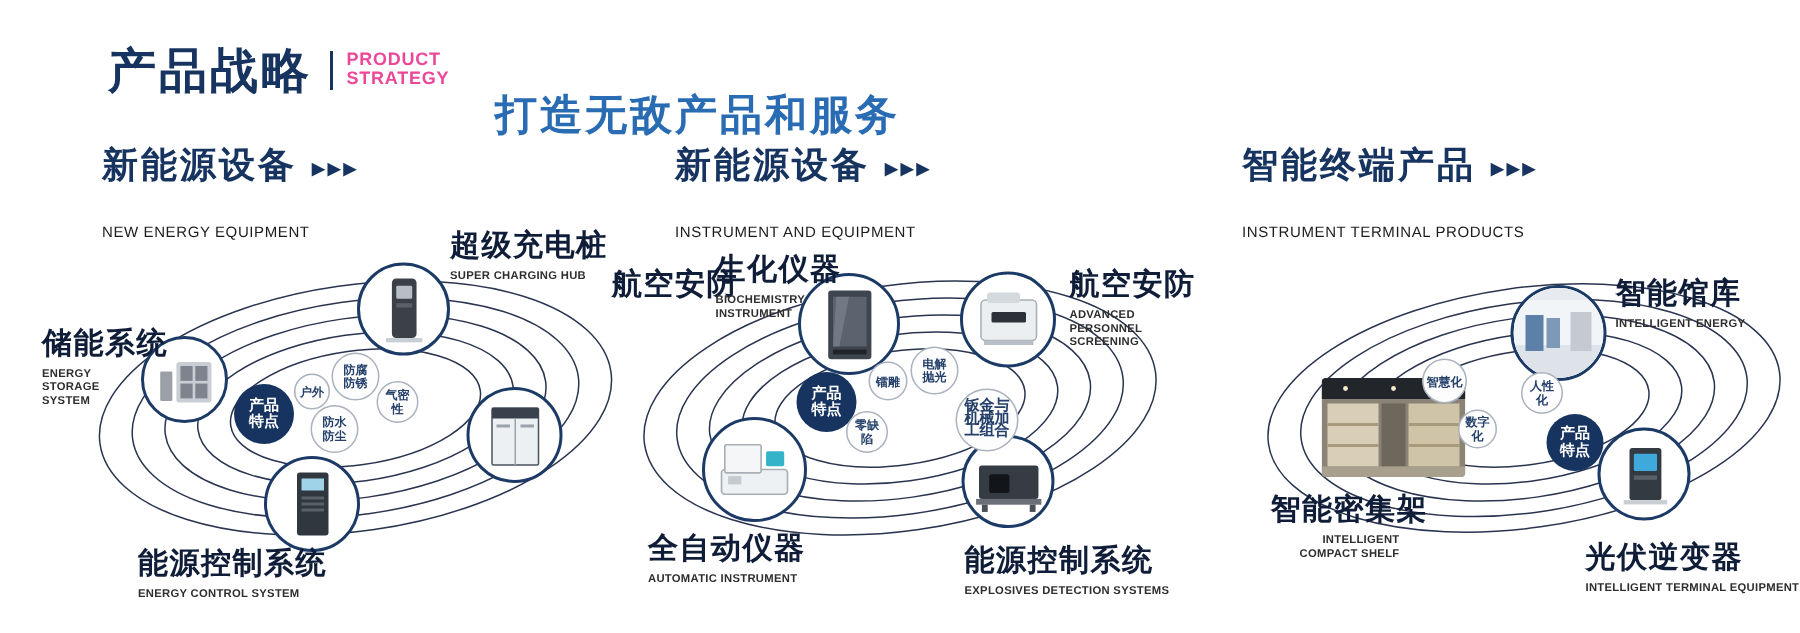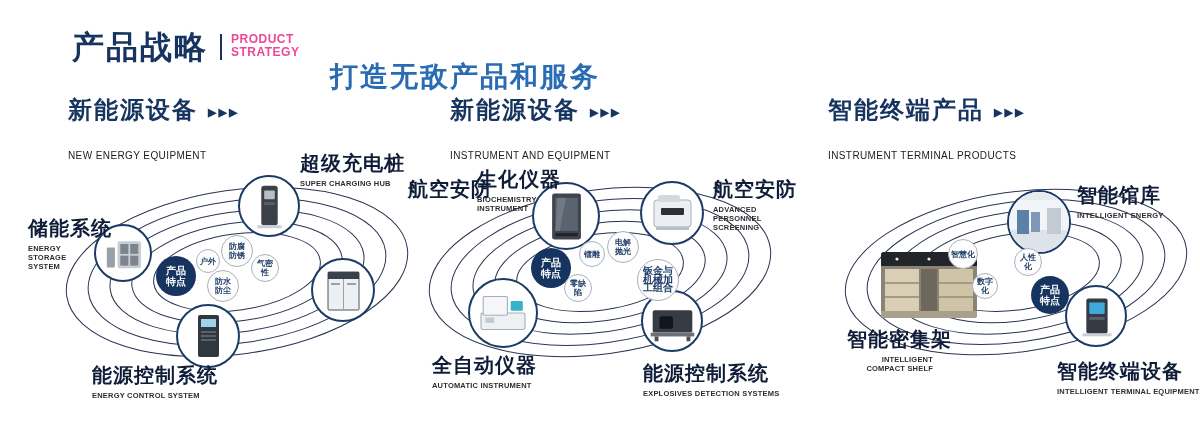--- a/index.html
+++ b/index.html
@@ -275,21 +275,21 @@
 
     <div class="pcircle" style="left:246px;top:145px;width:62px;height:62px">
       <svg viewBox="0 0 60 60">
         <rect x="20" y="12" width="22" height="36" rx="2" fill="#343a42"></rect>
         <rect x="23" y="16" width="16" height="12" rx="1" fill="#3fa9dc"></rect>
         <rect x="23" y="31" width="16" height="3" fill="#596068"></rect>
         <rect x="16" y="48" width="30" height="3" fill="#c9ced4"></rect>
       </svg>
     </div>
     <div class="plabel" style="left:238px;top:218px">
-      <div class="cn">智能终端设备</div>
+      <div class="cn">光伏逆变器</div>
       <div class="en">INTELLIGENT TERMINAL EQUIPMENT</div>
     </div>
 
     <div class="bubble" style="left:129px;top:99px;width:30px;height:30px">智慧化</div>
     <div class="bubble" style="left:195px;top:108px;width:28px;height:28px">人性化</div>
     <div class="bubble" style="left:153px;top:133px;width:26px;height:26px">数字化</div>
     <div class="center-circle" style="left:212px;top:136px;width:38px;height:38px">产品特点</div>
   </div>
 
 </div>

